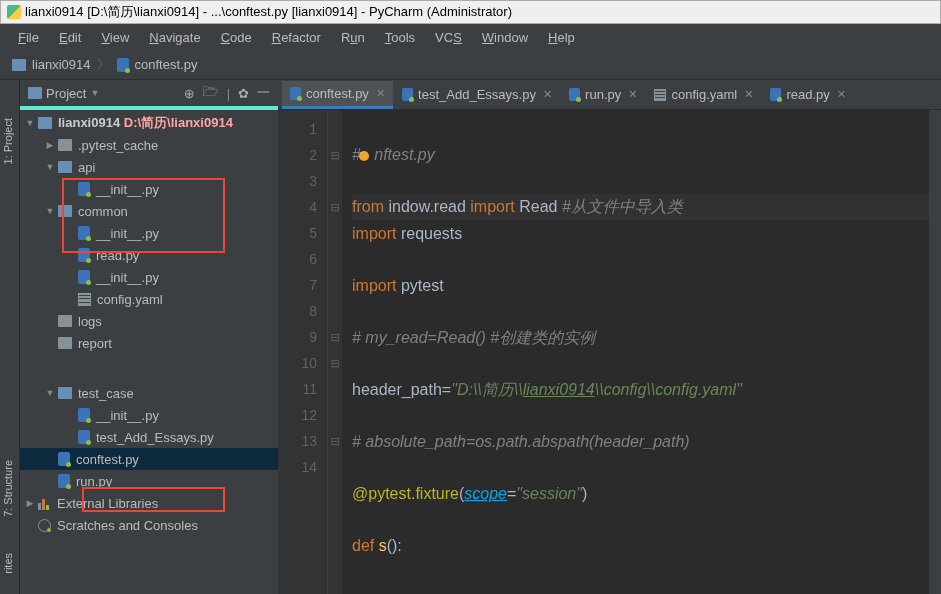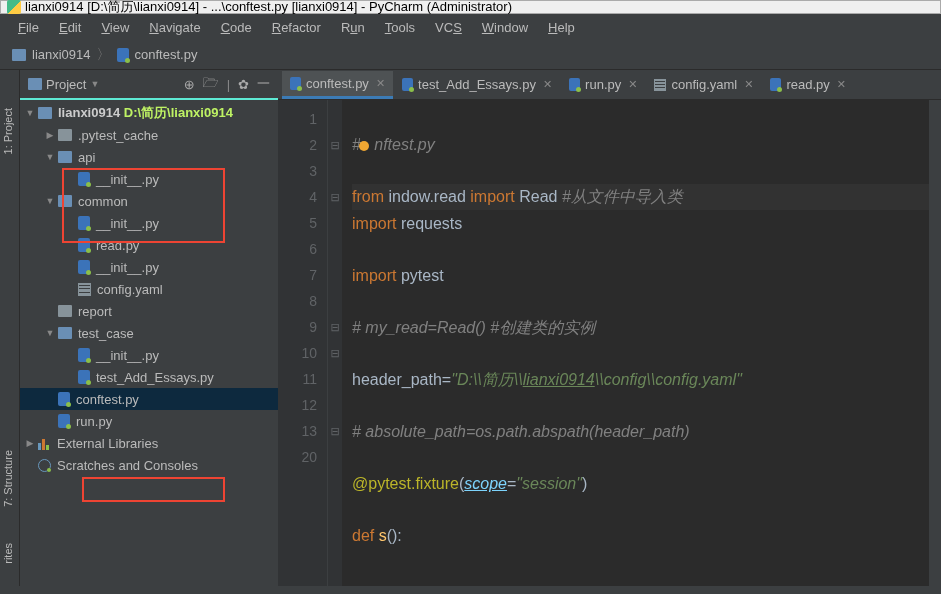--- a/index.html
+++ b/index.html
@@ -1,31 +1,31 @@
 <!DOCTYPE html>
 <html><head>
 <meta charset="utf-8">
 <style>
 * { margin:0; padding:0; box-sizing:border-box; font-family:'Segoe UI',Arial,sans-serif; }
 body { background:#3c3f41; color:#bbb; font-size:13px; width:941px; height:594px; overflow:hidden; }
-.titlebar { background:#efefef; color:#000; height:14px; padding:2px 6px; display:flex; align-items:center; gap:4px; border:1px solid #aaa; }
+.titlebar { background:#efefef; color:#000; height:24px; padding:2px 6px; display:flex; align-items:center; gap:4px; border:1px solid #aaa; }
 .titlebar-icon { width:14px; height:14px; background:linear-gradient(135deg,#4b8 0%,#4b8 50%,#fc4 50%); border-radius:2px; }
 .menubar { background:#3c3f41; height:26px; display:flex; align-items:center; padding:0 8px; gap:0; color:#bbb; }
 .menubar span { padding:3px 10px; cursor:pointer; }
 .menubar span u { text-decoration:underline; }
 .breadcrumb { background:#3c3f41; height:30px; display:flex; align-items:center; padding:0 12px; gap:6px; border-bottom:1px solid #2b2b2b; }
 .bc-folder { width:14px; height:12px; background:#6a8fb5; border-radius:1px; display:inline-block; }
 .bc-pyfile { width:12px; height:14px; background:#3b73b9; border-radius:2px; display:inline-block; position:relative; }
 .bc-pyfile::after { content:''; position:absolute; width:5px; height:5px; background:#8bbf4a; border-radius:50%; right:-1px; bottom:-1px; }
 .bc-sep { color:#777; font-size:14px; }
 .main { display:flex; height:516px; }
 .sidebar-tabs { width:20px; background:#3c3f41; border-right:1px solid #2b2b2b; display:flex; flex-direction:column; gap:20px; padding-top:30px; }
 .sidebar-tab { writing-mode:vertical-rl; transform:rotate(180deg); padding:8px 2px; color:#bbb; font-size:11px; cursor:pointer; }
 .project-panel { width:258px; background:#3c3f41; display:flex; flex-direction:column; }
-.project-header { height:30px; display:flex; align-items:center; padding:0 8px; gap:8px; border-bottom:2px solid #5eead4; }
+.project-header { height:30px; display:flex; align-items:center; padding:0 8px; gap:8px; border-bottom:4px solid #5eead4; }
 .project-header .ph-icon { font-size:13px; color:#aaa; cursor:pointer; }
 .project-title { display:flex; align-items:center; gap:4px; flex:1; }
 .tree { overflow-y:auto; flex:1; padding:2px 0; position:relative; }
 .tree-row { display:flex; align-items:center; height:22px; padding-left:4px; gap:2px; cursor:pointer; position:relative; }
 .tree-row.selected { background:#0d293e; }
 .tree-arrow { width:12px; color:#888; font-size:9px; text-align:center; }
 .tree-arrow.open::before { content:'▼'; }
 .tree-arrow.closed::before { content:'▶'; }
 .tree-arrow.none::before { content:''; }
 .ico-folder { width:14px; height:12px; background:#6a8fb5; border-radius:1px; margin-right:4px; }
@@ -34,39 +34,39 @@
 .ico-py::after { content:''; position:absolute; width:5px; height:5px; background:#8bbf4a; border-radius:50%; right:-1px; bottom:-1px; }
 .ico-yaml { width:13px; height:13px; background:#87939a; margin-right:4px; display:flex; flex-direction:column; justify-content:space-around; padding:1px; }
 .ico-yaml span { height:1px; background:#3c3f41; }
 .ico-lib { width:13px; height:13px; margin-right:4px; display:inline-flex; align-items:flex-end; gap:1px; }
 .ico-lib i { width:3px; background:#cc7832; }
 .ico-lib i:nth-child(1){height:7px;background:#6897bb;} .ico-lib i:nth-child(2){height:11px;background:#cc7832;} .ico-lib i:nth-child(3){height:5px;background:#8bbf4a;}
 .ico-scratch { width:13px; height:13px; border:1px solid #6897bb; border-radius:50%; margin-right:4px; position:relative; }
 .ico-scratch::after{content:'';position:absolute;width:4px;height:4px;background:#8bbf4a;border-radius:50%;right:-1px;bottom:-1px;}
 .tree-label { color:#bbb; white-space:nowrap; }
 .tree-label.bold { font-weight:bold; color:#ccc; }
-.tree-label .dim { color:#bef264; }
+.tree-label .dim { color:#fca5a5; }
 .redbox { border:2px solid #e43; position:absolute; pointer-events:none; z-index:5; }
 .editor-panel { flex:1; display:flex; flex-direction:column; background:#2b2b2b; }
 .tabs { height:30px; display:flex; align-items:flex-end; background:#3c3f41; padding:0 4px; border-bottom:1px solid #2b2b2b; overflow:hidden; }
 .tab { display:flex; align-items:center; gap:5px; padding:5px 8px 5px 8px; background:#3c3f41; color:#bbb; cursor:pointer; margin-right:1px; border-bottom:2px solid transparent; }
 .tab.active { background:#4e5254; border-bottom:3px solid #3c7bb5; }
 .tab .close { color:#888; font-size:11px; margin-left:2px; }
 .ico-py-sm { width:11px; height:13px; background:#3b73b9; border-radius:2px; position:relative; }
 .ico-py-sm::after { content:''; position:absolute; width:5px; height:5px; background:#8bbf4a; border-radius:50%; right:-1px; bottom:-1px; }
 .ico-yaml-sm { width:12px; height:12px; background:#87939a; display:flex; flex-direction:column; justify-content:space-around; padding:1px; }
 .ico-yaml-sm span{height:1px;background:#3c3f41;}
 .editor-body { flex:1; display:flex; overflow:hidden; }
 .gutter { width:50px; background:#313335; color:#606366; text-align:right; padding:6px 10px 0 0; font-family:Consolas,monospace; font-size:14px; line-height:26px; border-right:1px solid #3c3f41; }
 .fold-gutter { width:14px; background:#313335; padding:6px 0 0; font-family:monospace; font-size:11px; color:#606366; line-height:26px; text-align:center; }
 .fold-gutter div { height:26px; }
 .code { flex:1; padding:6px 0 0 10px; font-family:Consolas,'Courier New',monospace; font-size:16px; line-height:26px; white-space:pre; color:#a9b7c6; position:relative; }
 .code .ln { height:26px; }
 .code .hl { background:#323232; display:inline-block; width:100%; }
-.k { color:#cc7832; } .s { color:#6a8759; } .c { color:#808080; font-style:italic; } .n { color:#a9b7c6; } .fn { color:#ffc66d; } .d { color:#bbb529; } .p { color:#7dd3fc;text-decoration:underline; } .i { font-style:italic; }
+.k { color:#cc7832; } .s { color:#6a8759; } .c { color:#808080; font-style:italic; } .n { color:#a9b7c6; } .fn { color:#ffc66d; } .d { color:#bbb529; } .p { color:#0ea5e9;text-decoration:underline; } .i { font-style:italic; }
 .bp { color:#f2c55c; display:inline-block; width:10px; height:10px; background:#f0a732; border-radius:50%; vertical-align:middle; margin-right:-10px; transform:translateX(-2px); }
 .scrollbar-v { width:12px; background:#3c3f41; }
 </style>
 </head>
 <body>
 
 <div class="titlebar">
   <span class="titlebar-icon"></span>
   <span><span>lianxi0914</span> <span>[D:\简历\lianxi0914] - ...\conftest.py [lianxi0914] - PyCharm (Administrator)</span></span>
 </div>
@@ -163,23 +163,28 @@
             <span class="ico-yaml">
               <span></span>
               <span></span>
               <span></span>
             </span>
             <span class="tree-label">config.yaml</span>
           </div>
           <div class="tree-row" style="padding-left: 24px;">
             <span class="tree-arrow none"></span>
             <span class="ico-folder gray"></span>
+            <span class="tree-label">logs</span>
+          </div>
+          <div class="tree-row" style="padding-left: 24px;">
+            <span class="tree-arrow none"></span>
+            <span class="ico-folder gray"></span>
             <span class="tree-label">report</span>
           </div>
-          <div class="tree-row" style="padding-left: 24px;">
+          <div class="tree-row" style="padding-left: 24px; margin-top: 28px;">
             <span class="tree-arrow open"></span>
             <span class="ico-folder"></span>
             <span class="tree-label">test_case</span>
           </div>
           <div class="tree-row" style="padding-left: 44px;">
             <span class="tree-arrow none"></span>
             <span class="ico-py"></span>
             <span class="tree-label">__init__.py</span>
           </div>
           <div class="tree-row" style="padding-left: 44px;">
@@ -254,21 +259,21 @@
           <div>4</div>
           <div>5</div>
           <div>6</div>
           <div>7</div>
           <div>8</div>
           <div>9</div>
           <div>10</div>
           <div>11</div>
           <div>12</div>
           <div>13</div>
-          <div>20</div>
+          <div>14</div>
         </div>
       <div class="fold-gutter" id="foldg">
           <div></div>
           <div>⊟</div>
           <div></div>
           <div>⊟</div>
           <div></div>
           <div></div>
           <div></div>
           <div></div>

